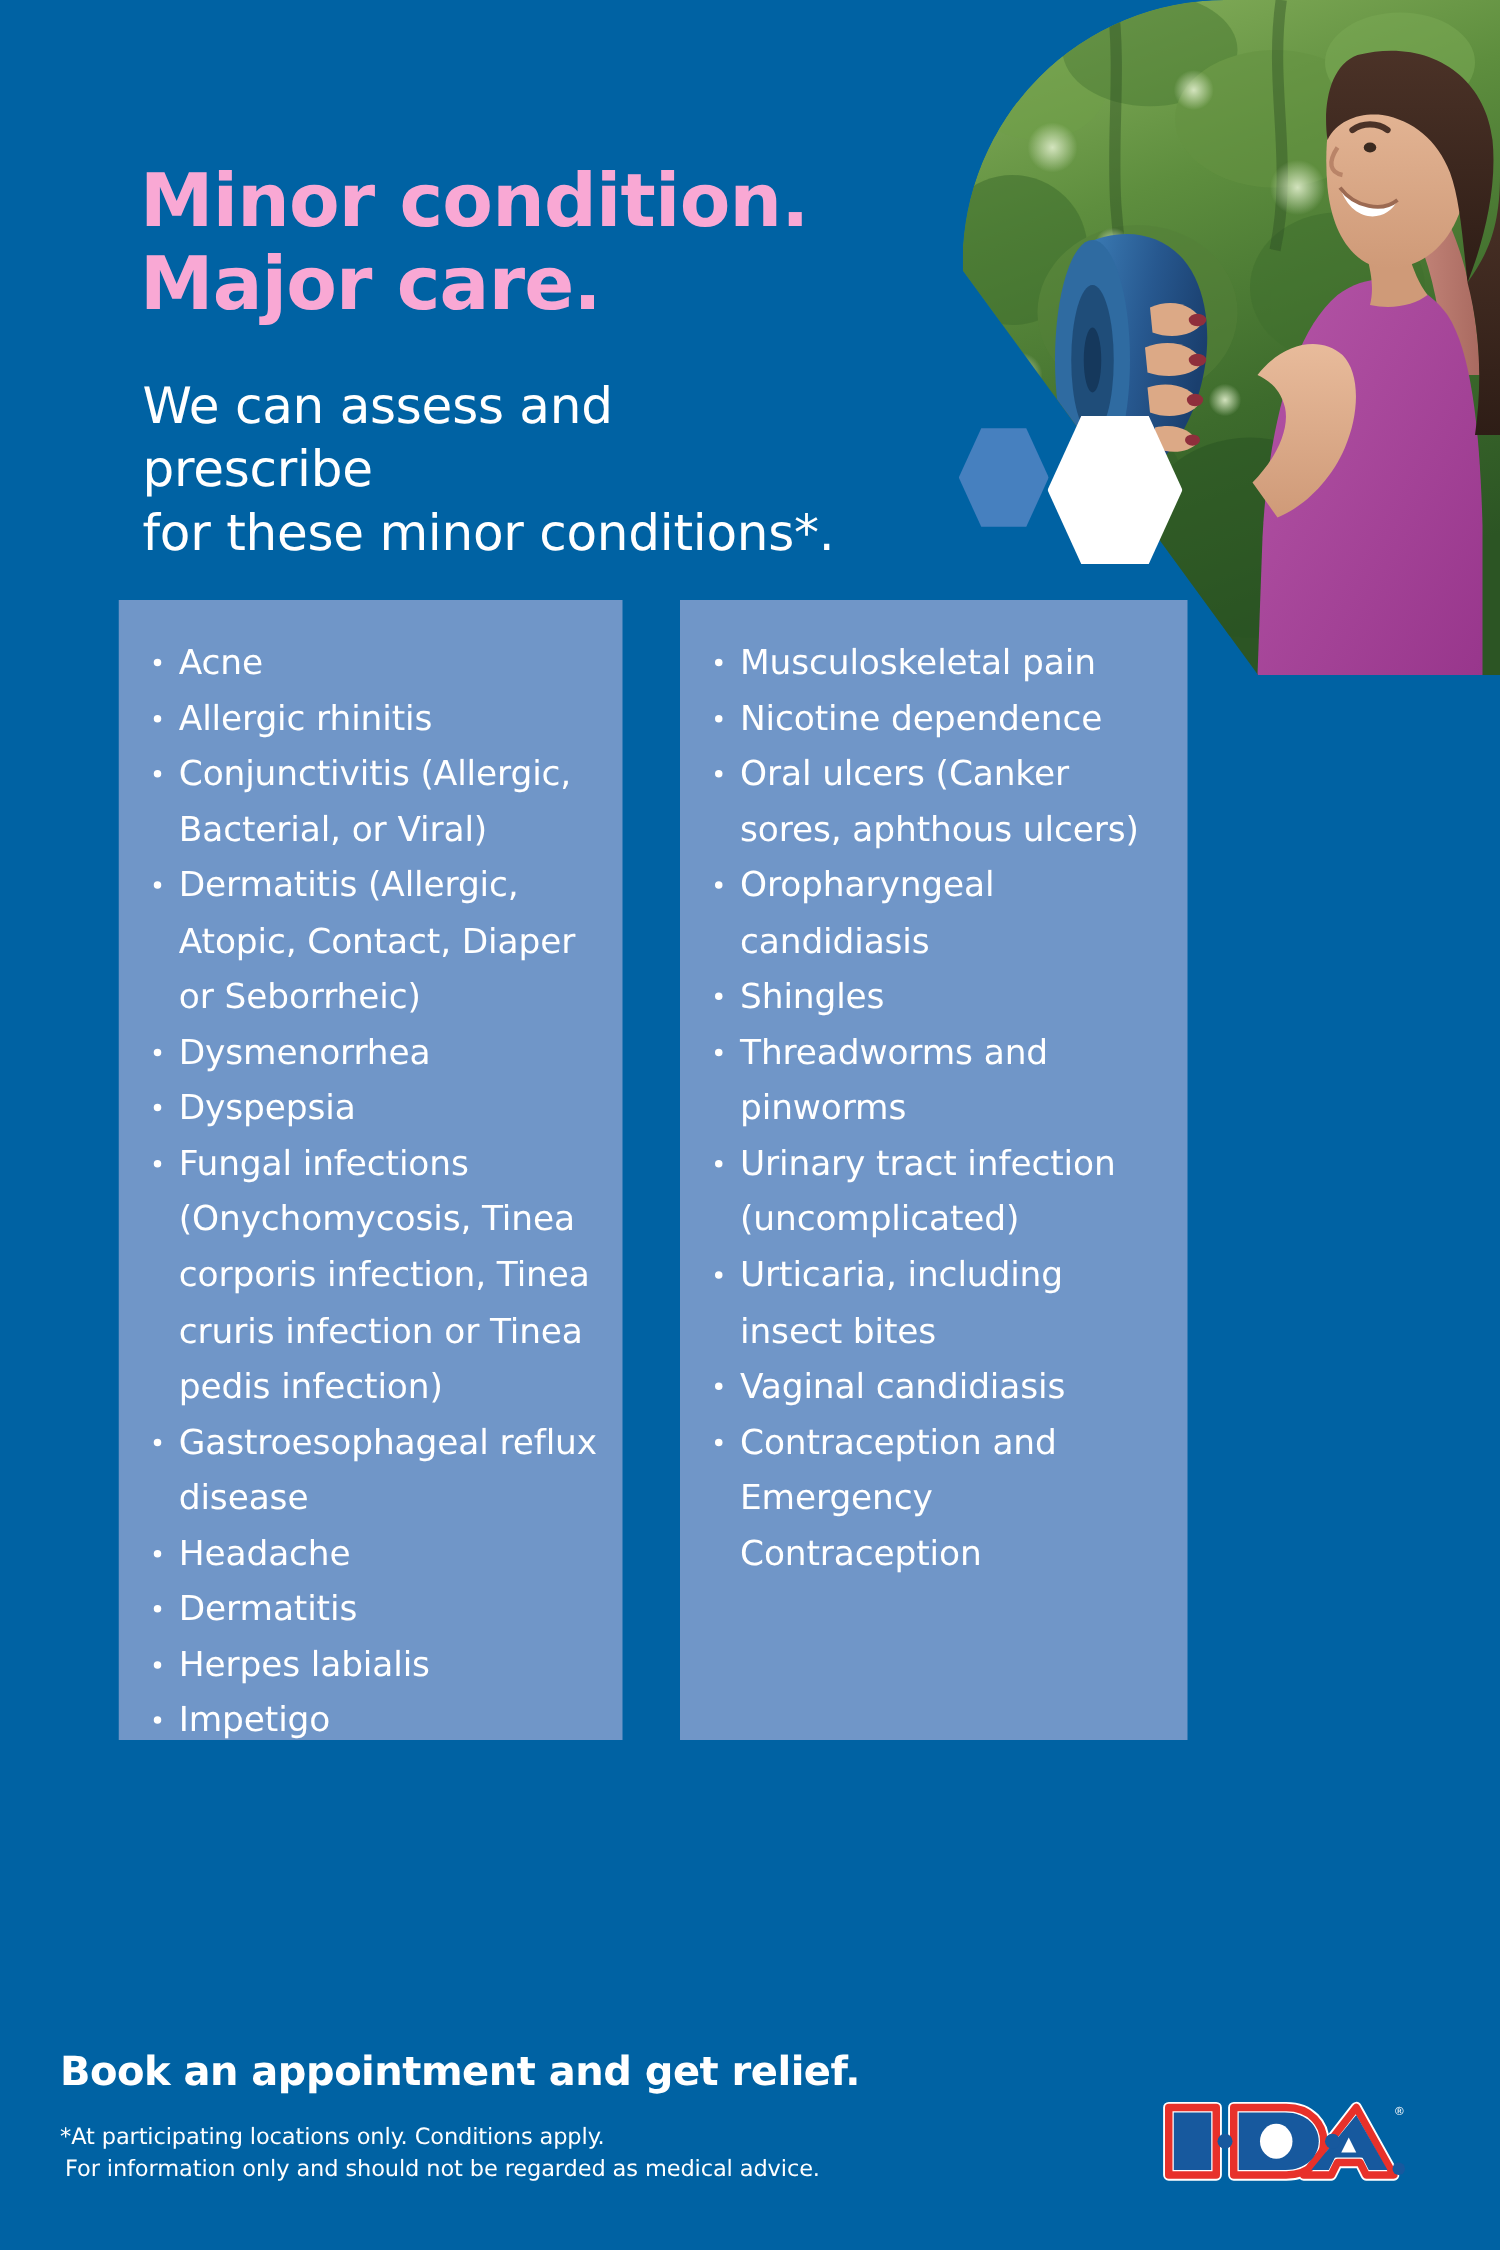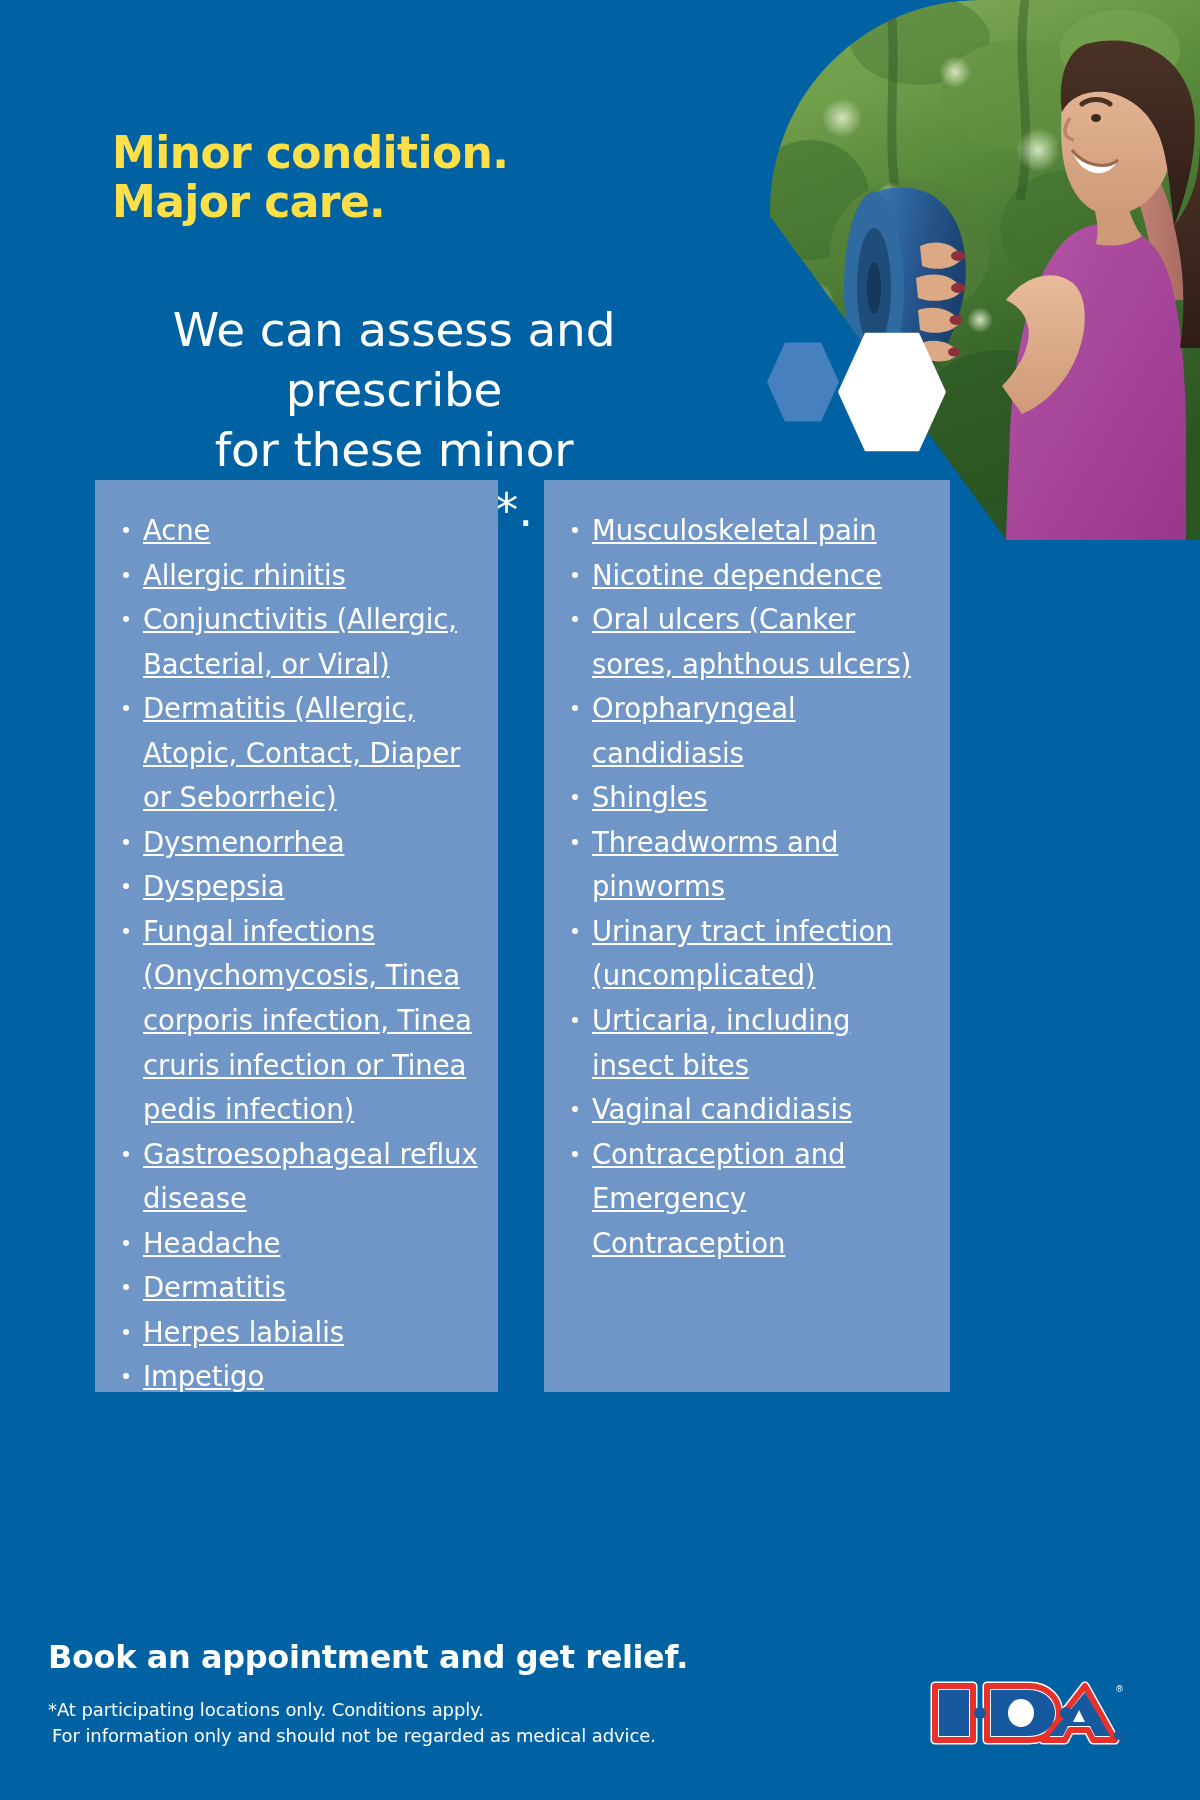--- a/index.html
+++ b/index.html
@@ -43,39 +43,38 @@
     left:838px; top:329px;
     width:108px; height:126px;
     background:#ffffff;
   }
 
   
   .headline{
     position:absolute;
     left:112px; top:128px;
     width:580px;
-    color:#fde047;
+    color:#f9a8d4;
     font-family:"DejaVu Sans", sans-serif;
     font-weight:700;
-    font-size:44px;
+    font-size:59px;
     line-height:1.12;
     letter-spacing:-0.6px;
   }
   .headline .l2{ display:block; }
 
   .subhead{
     position:absolute;
     left:114px; top:300px;
     width:560px;
     color:#ffffff;
     font-weight:400;
-    font-size:47px;
+    font-size:40px;
     line-height:1.28;
     letter-spacing:-0.2px;
-    text-align:center;
   }
   .subhead .l2{ display:block; }
 
   
   .panels{
     position:absolute;
     left:95px; top:480px;
     width:855px; height:912px;
     display:flex;
     gap:46px;
@@ -90,21 +89,20 @@
   .panel ul{ list-style:none; }
   .panel li{
     position:relative;
     color:#ffffff;
     font-size:27.5px;
     line-height:1.62;
     padding-left:26px;
     margin-bottom:0px;
     letter-spacing:-0.1px;
     font-weight:400;
-    text-decoration:underline;
   }
   .panel li::before{
     content:"";
     position:absolute;
     left:6px; top:19px;
     width:6px; height:6px;
     border-radius:50%;
     background:#ffffff;
   }
 

